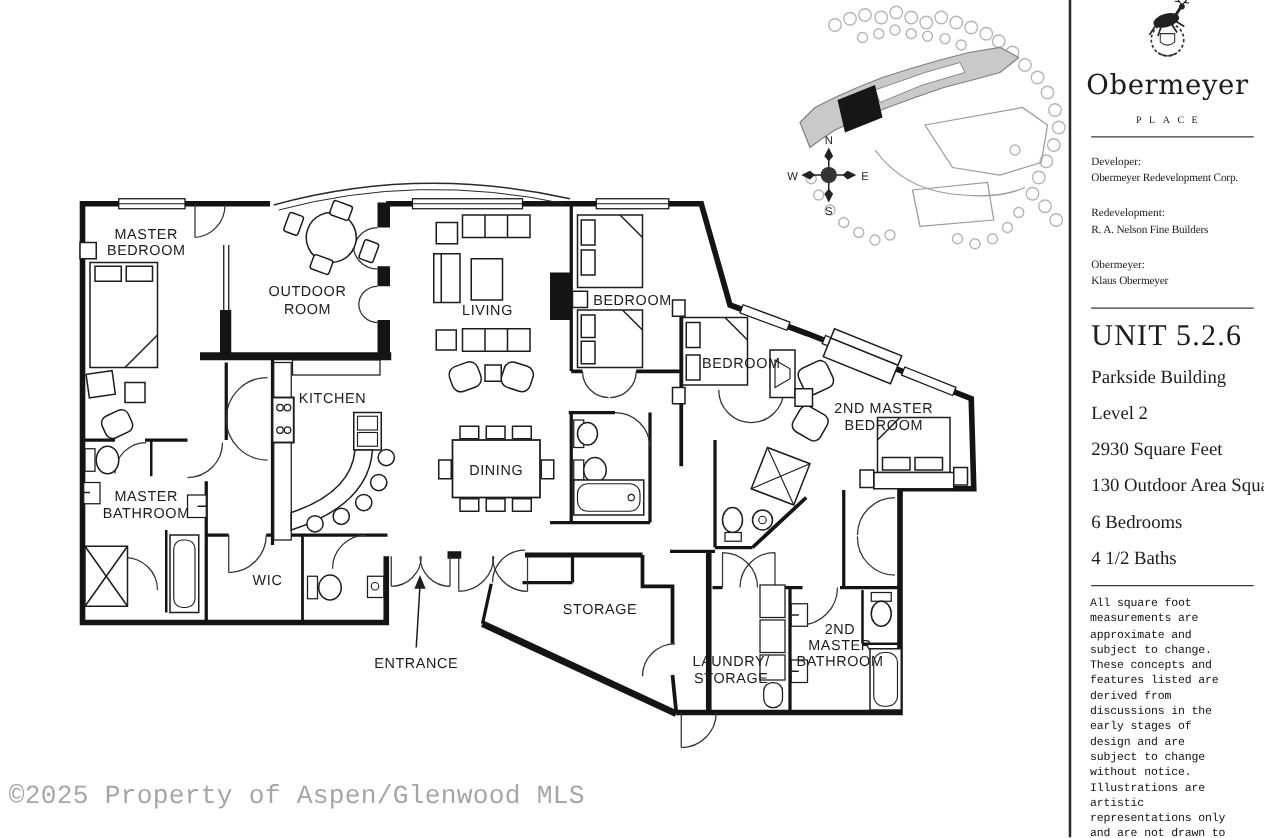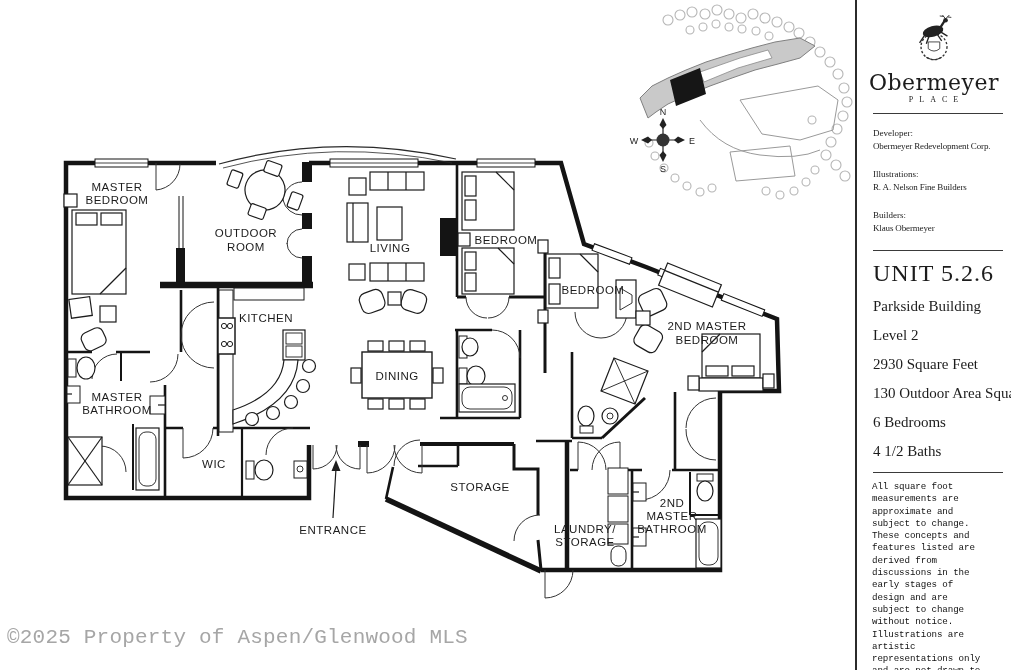--- a/index.html
+++ b/index.html
@@ -5,23 +5,23 @@
   html,body{margin:0;padding:0}
   body{width:1011px;height:670px;position:relative;background:#fff;overflow:hidden;
        font-family:"Liberation Sans",sans-serif;color:#1b1b1b}
   .plan{position:absolute;left:0;top:0}
   .plan text{font-family:"Liberation Sans",sans-serif;font-size:11.5px;fill:#1c1c1c;
              letter-spacing:.5px;text-anchor:middle}
   .plan text.compass{font-size:9px;letter-spacing:0}
   .divider{position:absolute;left:855px;top:0;width:2px;height:670px;background:#2b2b2b}
   .sidebar{position:absolute;left:857px;top:0;width:154px;height:670px;
            font-family:"Liberation Serif","DejaVu Serif",serif;color:#1c1c1c}
-  .logo{text-align:center;padding-top:15px}
+  .logo{text-align:center;padding-top:0}
   .logo-name{font-family:"DejaVu Serif",serif;font-size:22px;letter-spacing:.5px;margin-top:1px}
-  .logo-place{font-size:8px;letter-spacing:6px;margin-top:0;padding-left:5px}
+  .logo-place{font-size:8px;letter-spacing:6px;margin-top:10px;padding-left:5px}
   .rule{border:none;border-top:1.4px solid #3a3a3a;margin:9px 8px 0 16px}
   .credits{padding:13px 4px 0 16px;font-size:9px}
   .credit{margin-bottom:15px;line-height:13px}
   .credit .c-value{white-space:nowrap;letter-spacing:-.15px}
   .unit-title{font-size:24px;letter-spacing:1px;padding:9px 0 0 16px;white-space:nowrap}
   .unit-details{padding:11px 0 0 16px;font-size:15px}
   .unit-details div{margin-bottom:12px;white-space:nowrap}
   .disclaimer{margin:8px 20px 0 15px;font-family:Liberation Mono, monospace;
               font-size:9.2px;line-height:12.3px;letter-spacing:-.1px;color:#111}
   .copyright{position:absolute;left:7px;top:626px;font-size:21px;color:#a6a6a6;
@@ -423,25 +423,25 @@
     <div class="logo-place">PLACE</div>
   </div>
   <hr class="rule">
 
   <div class="credits">
     <div class="credit">
       <div class="c-label">Developer:</div>
       <div class="c-value">Obermeyer Redevelopment Corp.</div>
     </div>
     <div class="credit">
-      <div class="c-label">Illustrations:</div>
+      <div class="c-label">Redevelopment:</div>
       <div class="c-value">R. A. Nelson Fine Builders</div>
     </div>
     <div class="credit">
-      <div class="c-label">Builders:</div>
+      <div class="c-label">Obermeyer:</div>
       <div class="c-value">Klaus Obermeyer</div>
     </div>
   </div>
 
   <hr class="rule">
   <div class="unit-title">UNIT 5.2.6</div>
   <div class="unit-details">
     <div>Parkside Building</div>
     <div>Level 2</div>
     <div>2930 Square Feet</div>

